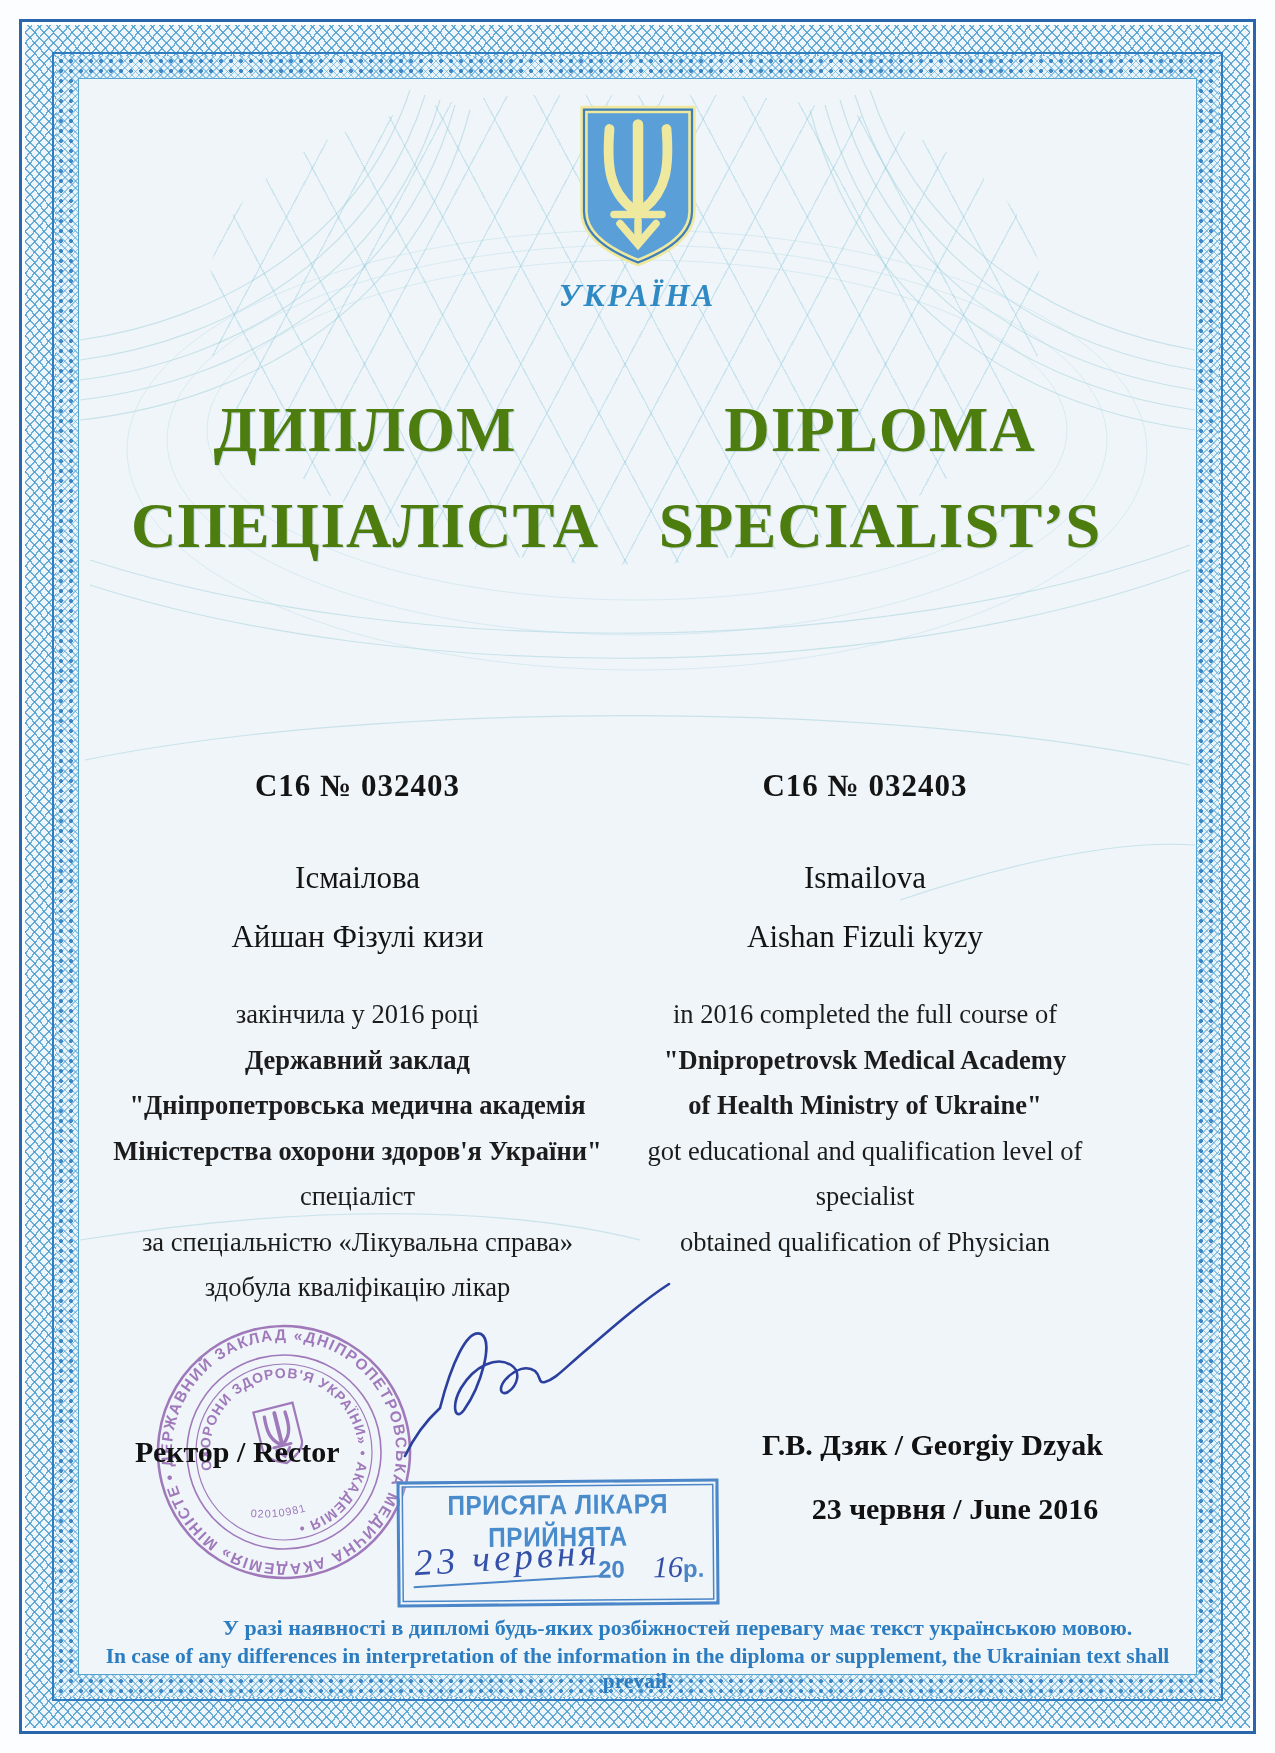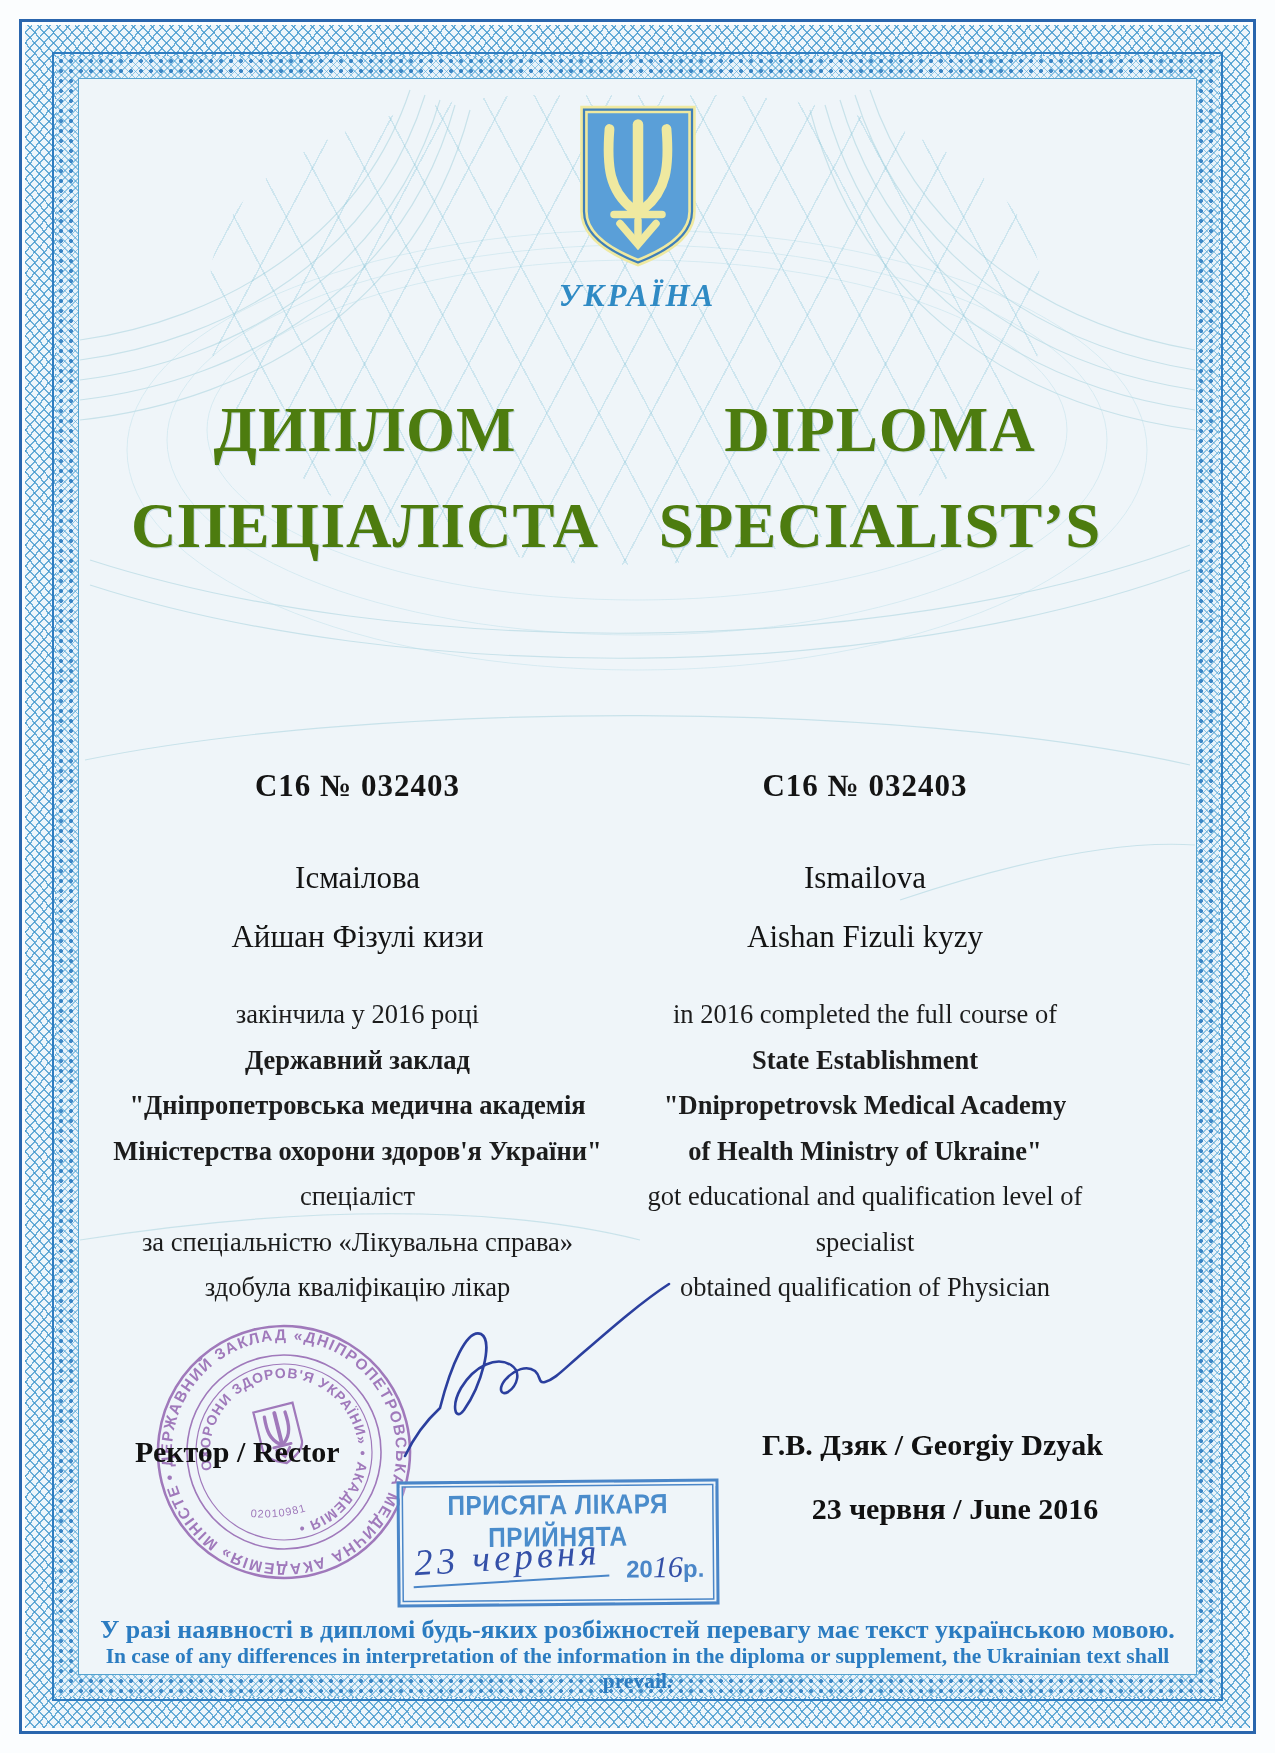--- a/index.html
+++ b/index.html
@@ -62,21 +62,21 @@
   .serial{top:768px; font-size:31px; font-weight:bold; color:#141414; letter-spacing:1px;}
   .name-block{top:848px; font-size:31px; font-weight:normal; color:#141414; line-height:59px;}
   .body-block{top:992px; font-size:26.5px; color:#1c1c1c; line-height:45.5px;}
   .body-block .bold{font-weight:bold;}
 
   .rector-label{left:135px; top:1435px; font-size:30px; font-weight:bold; color:#111;}
   .sign-name{left:705px; top:1428px; width:455px; font-size:30px; font-weight:bold; color:#111;}
   .sign-date{left:705px; top:1492px; width:500px; font-size:30px; font-weight:bold; color:#111;}
 
   .footer-line{left:78px; width:1119px; font-weight:bold; color:#2b7cc1;}
-  .footer-uk{top:1615px; font-size:26px;}
+  .footer-uk{top:1615px; font-size:22px;padding-left:40px;}
   .footer-en{top:1644px; font-size:21.5px;}
 
   
   .round-stamp{left:150px; top:1318px; width:268px; height:268px; opacity:.82;
     transform:rotate(-14deg);}
   
   .oath-stamp{
     left:397px; top:1480px; width:316px; height:120px;
     border:3px solid #4a86c8; box-shadow:inset 0 0 0 2px #eff5f9, inset 0 0 0 3.5px #4a86c8;
     transform:rotate(-0.5deg); background:rgba(239,245,249,.2);
@@ -87,21 +87,21 @@
     font-size:24px; color:#4a8ccb; letter-spacing:0.5px; transform:scale(1.02,1.15);
   }
   .oath-date-row{position:absolute; left:10px; top:52px; width:296px; height:56px;}
   .hand{font-family:"Liberation Serif", serif; font-style:italic; color:#3450a8;}
   .oath-hand-date{
     position:absolute; left:2px; top:0px; font-size:37px; letter-spacing:4px;
     transform:rotate(-3deg); border-bottom:2px solid #4a86c8; padding:0 8px 2px 2px;
   }
   .oath-year{position:absolute; right:2px; top:16px; font-size:24px; color:#4a86c8;
     font-family:"Liberation Sans", sans-serif; font-weight:bold;}
-  .oath-year .hand{font-size:30px; font-weight:normal;}
+  .oath-year .hand{font-size:30px; font-weight:normal;margin-left:28px;}
   .sig-svg{left:345px; top:1270px; pointer-events:none;}
 </style>
 </head>
 <body>
 
 <div class="page">
 
   <div class="b-outerline"></div>
   <div class="b-band1"></div>
   <div class="b-line2"></div>
@@ -174,21 +174,20 @@
     <div>закінчила у 2016 році</div>
     <div class="bold">Державний заклад</div>
     <div class="bold">"Дніпропетровська медична академія</div>
     <div class="bold">Міністерства охорони здоров'я України"</div>
     <div>спеціаліст</div>
     <div>за спеціальністю «Лікувальна справа»</div>
     <div>здобула кваліфікацію лікар</div>
   </div>
   <div class="abs center col-right body-block">
     <div>in 2016 completed the full course of</div>
-    <div class="bold">State Establishment</div>
     <div class="bold">"Dnipropetrovsk Medical Academy</div>
     <div class="bold">of Health Ministry of Ukraine"</div>
     <div>got educational and qualification level of</div>
     <div>specialist</div>
     <div>obtained qualification of Physician</div>
   </div>
 
   <svg class="abs round-stamp" viewBox="0 0 268 268" xmlns="http://www.w3.org/2000/svg" xmlns:xlink="http://www.w3.org/1999/xlink">
     <defs>
       <path id="arcOuter" d="M134,134 m-112,0 a112,112 0 1,1 224,0 a112,112 0 1,1 -224,0"></path>

